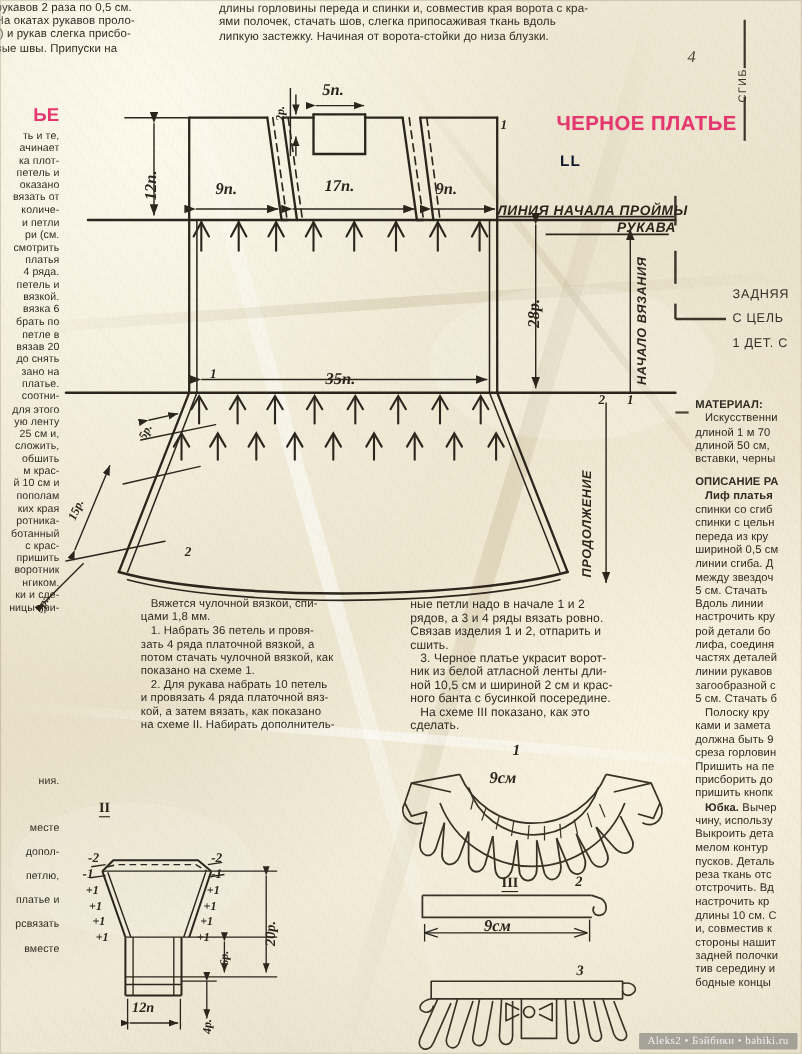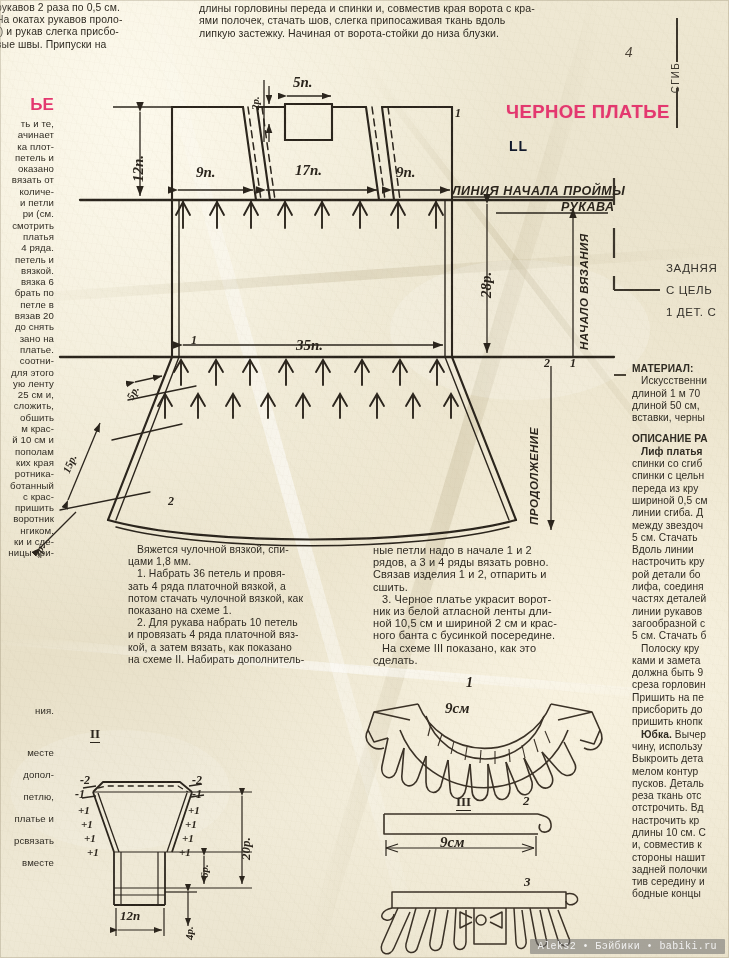--- a/index.html
+++ b/index.html
@@ -75,21 +75,21 @@
     position:absolute;font-family:"Liberation Sans",sans-serif;font-weight:bold;font-style:italic;
     color:#2a241c;white-space:nowrap;letter-spacing:.5px;
   }
   .rot90{transform:rotate(-90deg);transform-origin:left top;}
 
   .wm{
     position:absolute;right:4px;bottom:4px;
     background:rgba(108,108,108,.55);
     color:#f2f2f2;font-size:10px;letter-spacing:.4px;
     padding:2px 8px 2px 8px;border-radius:1px;
-    font-family:Liberation Mono, monospace;
+    font-family:Liberation Serif, serif;
   }
   .scheme-num{
     position:absolute;font-family:Liberation Serif, serif;font-weight:bold;font-size:13px;color:#2a241c;
   }
   .ul{border-bottom:1.5px solid #2a241c;}
 </style>
 </head>
 <body>
 
 <div id="paper"></div>

